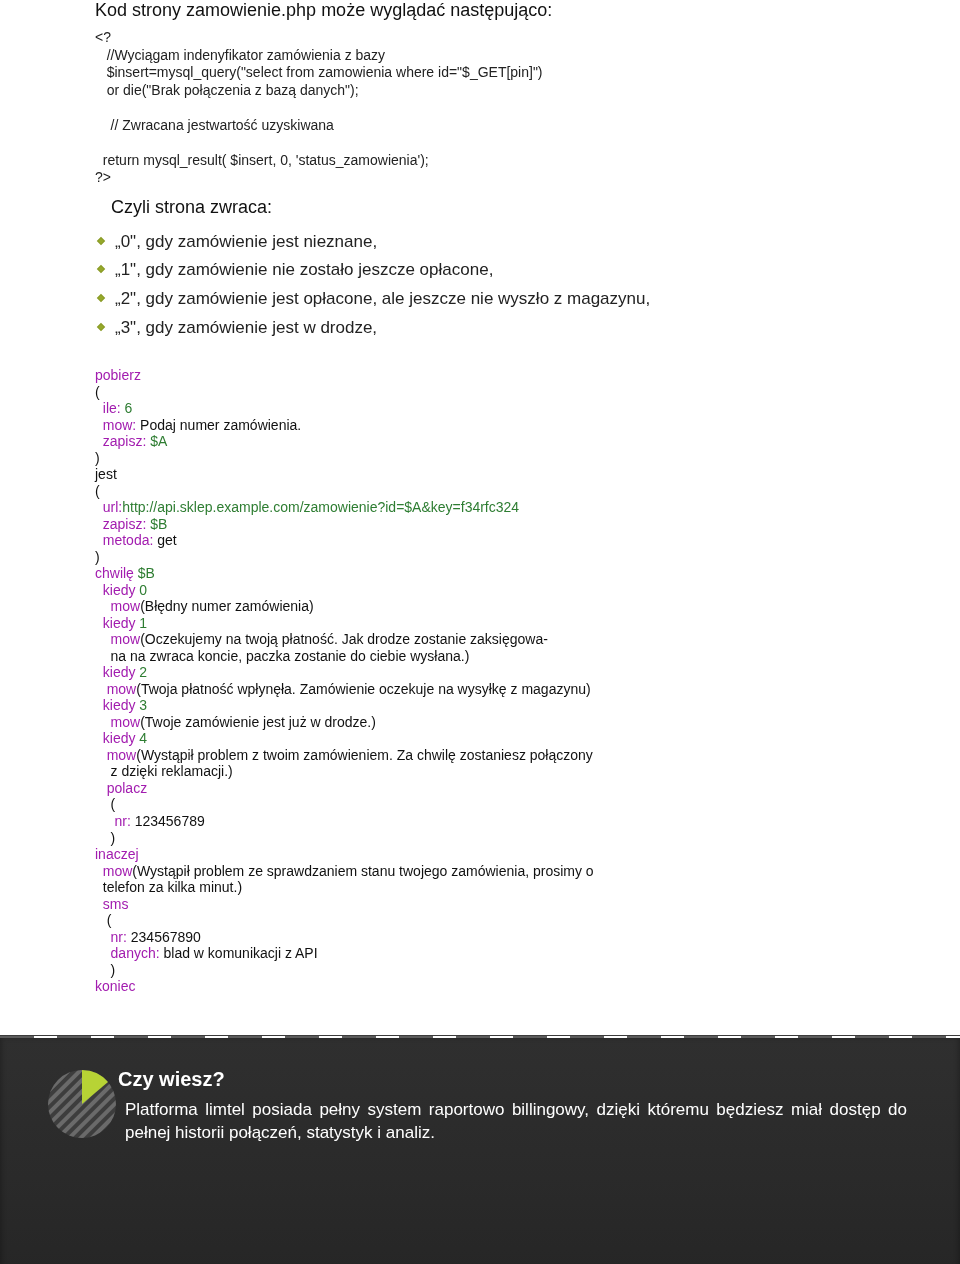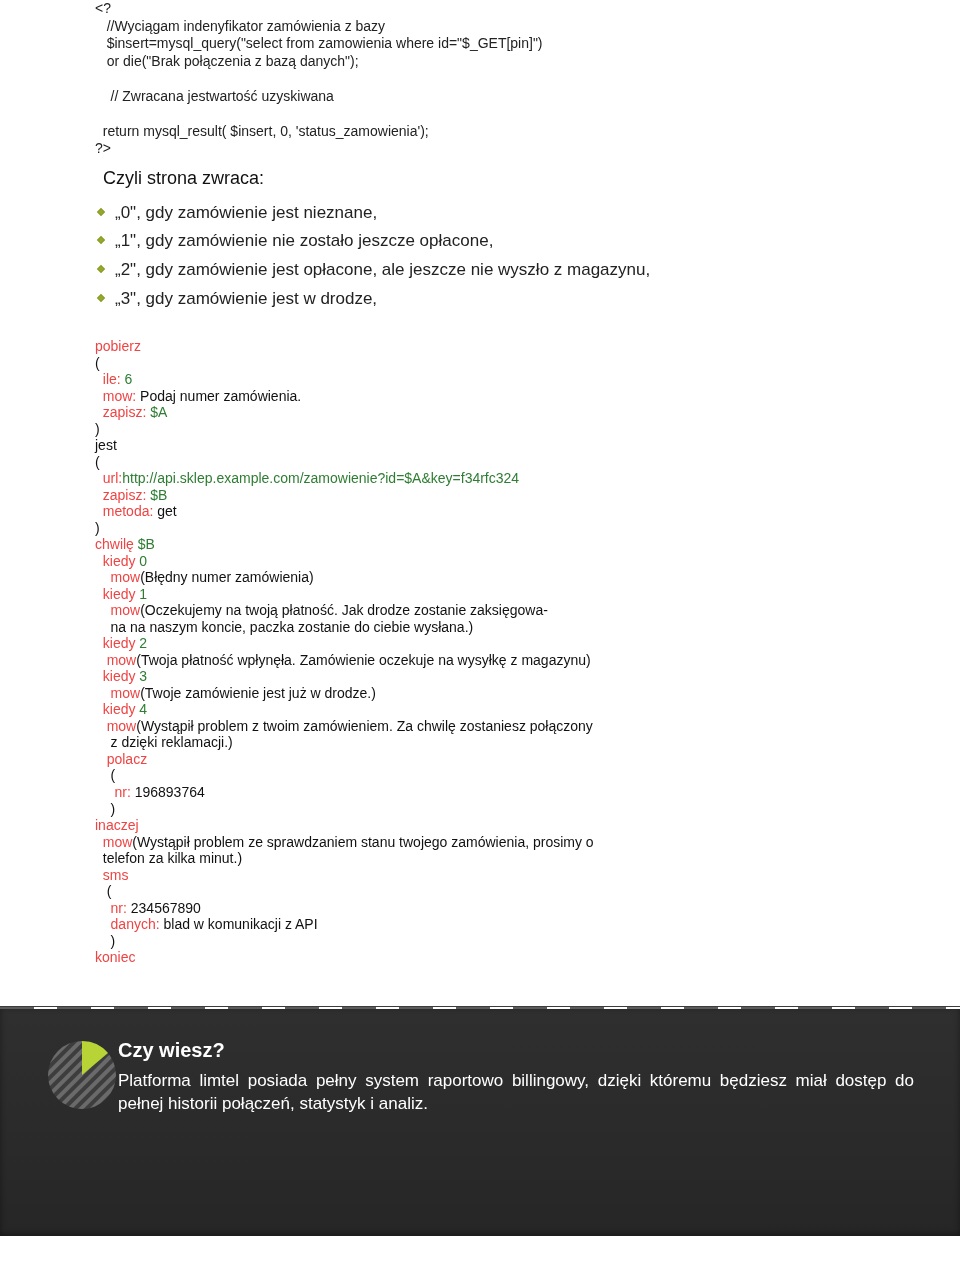--- a/index.html
+++ b/index.html
@@ -1,41 +1,42 @@
 <!DOCTYPE html>
 <html><head>
 <meta charset="utf-8">
 <style>
   html, body { margin:0; padding:0; background:#fff; }
   body { width:960px; font-family:"Segoe UI","Helvetica Neue",Arial,sans-serif; color:#222; }
   .page { padding:0 95px 0 95px; }
   h1.intro { font-size:18px; font-weight:400; margin:0 0 8px 0; color:#111; }
   .php { font-family:"Segoe UI",Arial,sans-serif; font-size:14px; color:#222; line-height:1.25; white-space:pre; margin-bottom:10px; }
-  h2.sub { font-size:18px; font-weight:400; margin:8px 0 10px 8px; color:#111; }
+  h2.sub { font-size:18px; font-weight:400; margin:8px 0 10px 16px; color:#111; }
   ul.list { list-style:none; padding:0; margin:0 0 24px 0; }
   ul.list li { position:relative; padding-left:20px; font-size:17px; color:#222; line-height:1.7; }
   ul.list li:before { content:""; position:absolute; left:3px; top:10px; width:6px; height:6px; background:#95a82a; transform:rotate(45deg); box-shadow:0 0 0 1px rgba(0,0,0,.08) inset; }
   pre.script { font-family:Arial,Helvetica,sans-serif; font-size:14px; line-height:1.18; margin:0 0 40px 0; white-space:pre; }
-  pre.script .r { color:#ef4444;text-align:center; }
+  pre.script .r { color:#a21caf;text-align:center; }
   pre.script .g { color:#2e7d32; }
   pre.script .k { color:#111; }
   .footer-wrap { width:100%; }
   .sep { height:2px; background:repeating-linear-gradient(90deg,#5b5b5b 0 34px, transparent 34px 57px); border-top:1px solid #3c3c3c; }
   .footer { background:linear-gradient(#2f2f2f,#2a2a2a 60%,#262626); padding:30px 46px 120px 46px; display:flex; color:#fff; box-shadow:0 -2px 6px rgba(0,0,0,.4) inset; }
   .pie { flex:0 0 72px; }
   .pie svg { display:block; }
   .ftext { flex:1; }
   .ftext h3 { margin:0 0 8px 0; font-size:20px; font-weight:600; color:#fff; }
-  .ftext p { margin:0; font-size:17px; line-height:1.35; text-align:justify; color:#fff; }
+  .ftext p { margin:7px; font-size:17px; line-height:1.35; text-align:justify; color:#fff; }
 </style>
 </head>
 <body>
 
 <div class="page">
 
+  <h1 class="intro">Kod strony zamowienie.php może wyglądać następująco:</h1>
 
   <div class="php">&lt;?
    //Wyciągam indenyfikator zamówienia z bazy
    $insert=mysql_query("select from zamowienia where id="$_GET[pin]")
    or die("Brak połączenia z bazą danych");
 
     // Zwracana jestwartość uzyskiwana
 
   return mysql_result( $insert, 0, 'status_zamowienia');
 ?&gt;</div>
@@ -59,31 +60,31 @@
 <span class="k">(</span>
   <span class="r">url:</span><span class="g">http://api.sklep.example.com/zamowienie?id=$A&amp;key=f34rfc324</span>
   <span class="r">zapisz:</span><span class="g"> $B</span>
   <span class="r">metoda:</span><span class="k"> get</span>
 <span class="k">)</span>
 <span class="r">chwilę</span><span class="g"> $B</span>
   <span class="r">kiedy</span><span class="g"> 0</span>
     <span class="r">mow</span><span class="k">(Błędny numer zamówienia)</span>
   <span class="r">kiedy</span><span class="g"> 1</span>
     <span class="r">mow</span><span class="k">(Oczekujemy na twoją płatność. Jak drodze zostanie zaksięgowa-</span>
-<span class="k">    na na naszym koncie, paczka zostanie do ciebie wysłana.)</span>
+<span class="k">    na na zwraca koncie, paczka zostanie do ciebie wysłana.)</span>
   <span class="r">kiedy</span><span class="g"> 2</span>
    <span class="r">mow</span><span class="k">(Twoja płatność wpłynęła. Zamówienie oczekuje na wysyłkę z magazynu)</span>
   <span class="r">kiedy</span><span class="g"> 3</span>
     <span class="r">mow</span><span class="k">(Twoje zamówienie jest już w drodze.)</span>
   <span class="r">kiedy</span><span class="g"> 4</span>
    <span class="r">mow</span><span class="k">(Wystąpił problem z twoim zamówieniem. Za chwilę zostaniesz połączony</span>
 <span class="k">    z dzięki reklamacji.)</span>
    <span class="r">polacz</span>
     <span class="k">(</span>
-     <span class="r">nr:</span><span class="k"> 196893764</span>
+     <span class="r">nr:</span><span class="k"> 123456789</span>
     <span class="k">)</span>
 <span class="r">inaczej</span>
   <span class="r">mow</span><span class="k">(Wystąpił problem ze sprawdzaniem stanu twojego zamówienia, prosimy o</span>
 <span class="k">  telefon za kilka minut.)</span>
   <span class="r">sms</span>
    <span class="k">(</span>
     <span class="r">nr:</span><span class="k"> 234567890</span>
     <span class="r">danych:</span><span class="k"> blad w komunikacji z API</span>
     <span class="k">)</span>
 <span class="r">koniec</span></pre>

